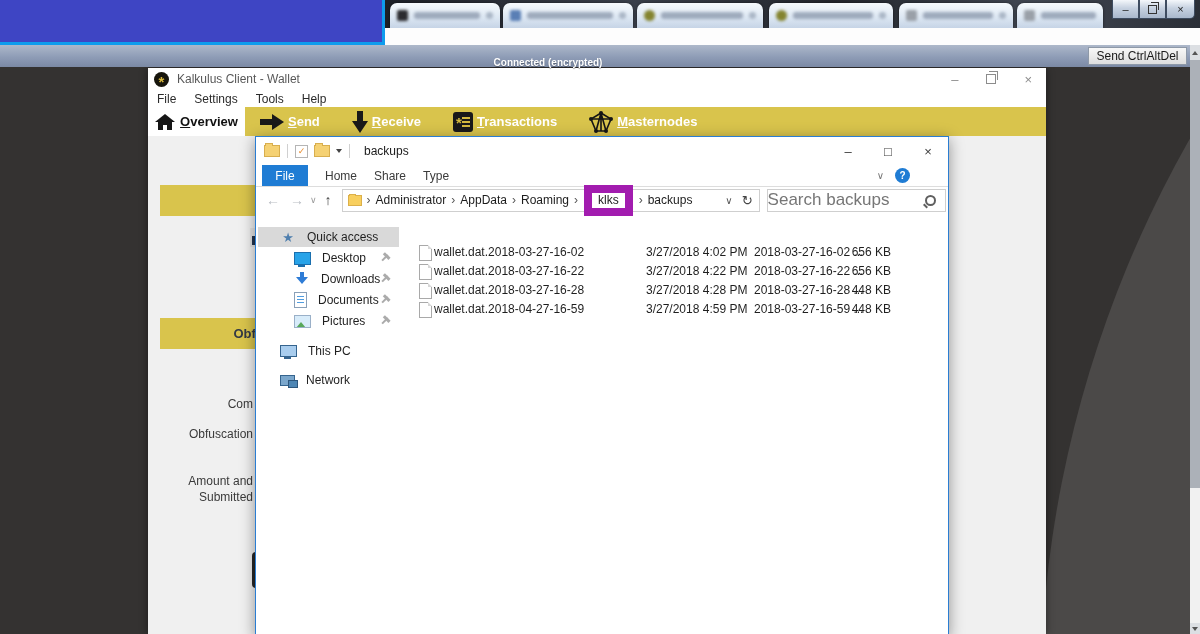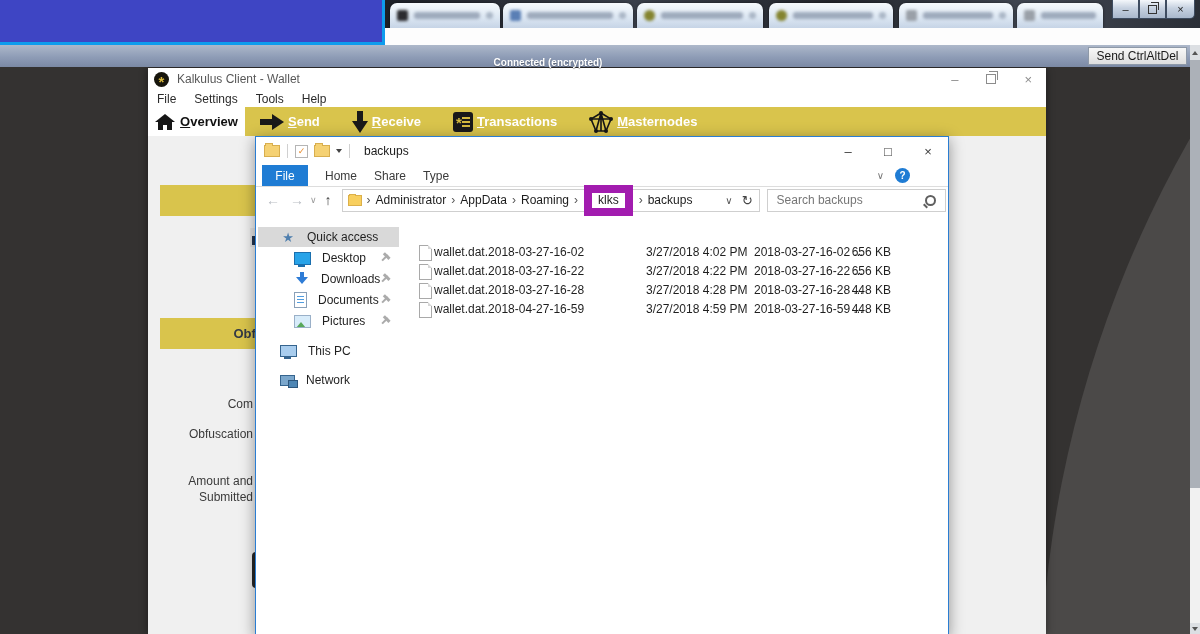--- a/index.html
+++ b/index.html
@@ -112,21 +112,21 @@
     display:flex;align-items:center;font-size:12px;color:#1c1c1c;}
   .addr-folder{width:12px;height:9px;background:#f8cf5e;border:1px solid #dcb04a;margin-left:5px;position:relative;flex:none;}
   .addr-folder::before{content:"";position:absolute;left:0;top:-2px;width:5px;height:1px;background:#f8cf5e;border:1px solid #dcb04a;border-bottom:none;}
   .crumb-sep{color:#555;margin:0 5px;font-size:12px;}
   .crumb{white-space:nowrap;}
   #crumb-klks{border:8px solid #a21caf;padding:0 6px;margin:0 1px;line-height:15px;}
   #addr-chevron{position:absolute;right:26px;color:#555;font-size:10px;}
   #addr-refresh{position:absolute;right:6px;color:#444;font-size:13px;}
   #search-field{position:relative;margin-left:7px;width:177px;height:21px;border:1px solid #cfcfcf;background:#fff;
     display:flex;align-items:center;}
-  #search-placeholder{font-size:12px;color:#767676;margin-left:9px;}
+  #search-placeholder{font-size:17px;color:#767676;margin-left:0;}
   .mag-icon{position:absolute;right:9px;top:5px;width:7px;height:7px;border:2px solid #5f5f5f;border-radius:50%;}
   .mag-icon::after{content:"";position:absolute;left:-4px;bottom:-3px;width:5px;height:2px;background:#5f5f5f;transform:rotate(45deg);}
   
   #ex-sidebar{position:absolute;left:2px;top:76px;width:141px;}
   .srow{position:relative;height:20px;display:flex;align-items:center;font-size:12px;color:#1f1f1f;}
   .srow .lbl{margin-left:11px;}
   #side-quick{margin-top:14px;background:#d9d9d9;padding-left:22px;}
   .schild{padding-left:36px;margin-top:1px;}
   .sroot{padding-left:22px;}
   #side-thispc{margin-top:10px;}

